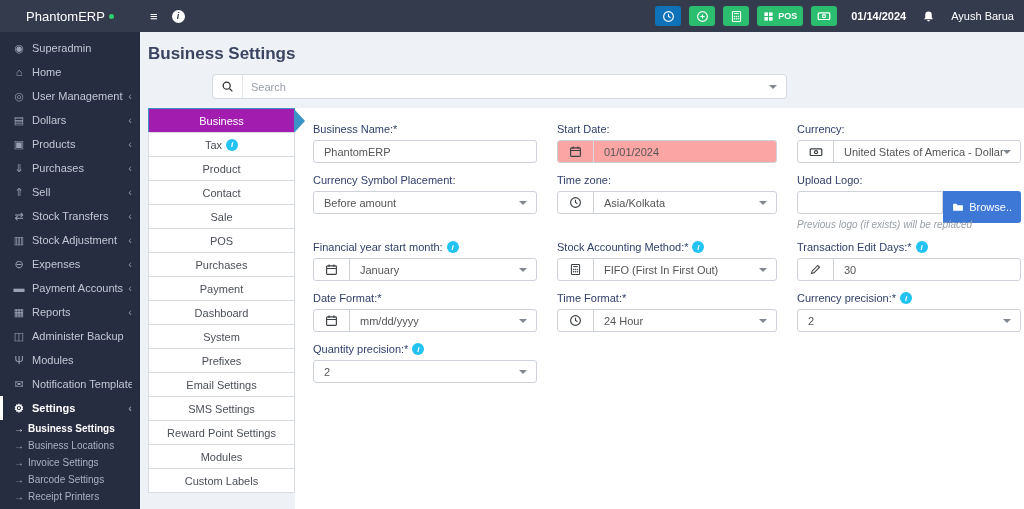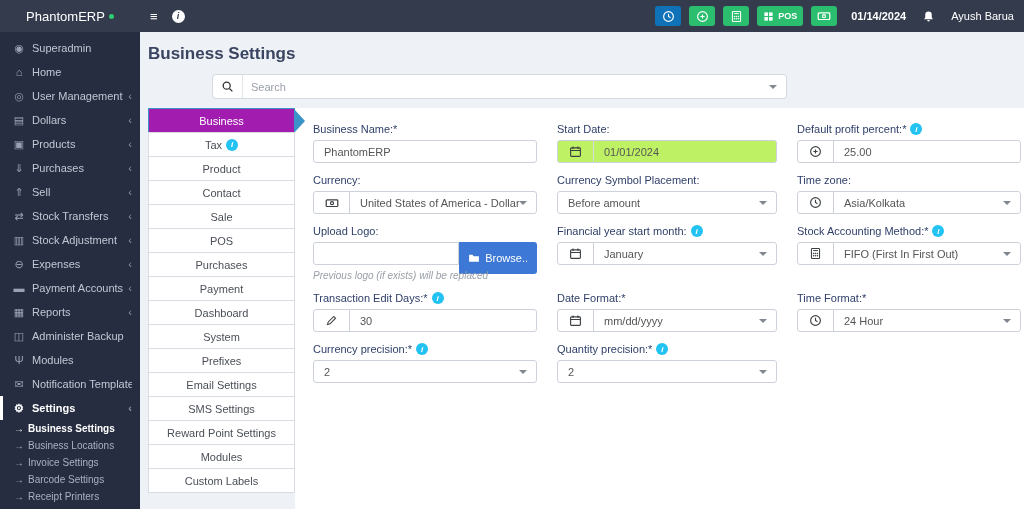--- a/index.html
+++ b/index.html
@@ -64,21 +64,21 @@
   .grid { display:grid; grid-template-columns:224px 220px 224px; column-gap:20px; }
   .cell { margin-bottom:9px; }
   .f-label { font-size:11px; font-weight:normal; color:#31406a; display:flex; align-items:center; height:16px; margin-bottom:3px; }
   .info-i { width:12px; height:12px; border-radius:50%; background:#22c3f2; color:#fff; font-size:8px; font-weight:bold;
             display:inline-flex; align-items:center; justify-content:center; margin-left:4px; font-style:italic; flex:none; }
   .info-i::after { content:"i"; }
 
   .ig { display:flex; align-items:center; height:23px; border:1px solid #cdd2da; border-radius:3px; background:#fff; }
   .ig .addon { width:36px; height:100%; border-right:1px solid #cdd2da; display:flex; align-items:center; justify-content:center; color:#3c4043; flex:none; }
   .ig .val { flex:1; font-size:11px; color:#555; padding-left:10px; white-space:nowrap; overflow:hidden; }
-  .ig.disabled { background:#bef264; }
+  .ig.disabled { background:#fca5a5; }
   .ig.disabled .addon { border-right-color:#d6d9dd; }
 
   .file-group { display:flex; height:23px; }
   .file-field { flex:1; border:1px solid #cdd2da; border-radius:3px 0 0 3px; background:#fff; }
   .browse-btn { background:#3d78d6; color:#fff; border:none; border-radius:0 3px 3px 0; font-size:11px;
                 display:flex; align-items:center; gap:5px; padding:16px 9px; cursor:pointer; }
   .hint { font-size:10px; font-style:italic; color:#9aa0a8; margin-top:5px; }
 
   svg.ic { display:block; }
 </style>
@@ -372,34 +372,20 @@
             </div>
           <div class="ig disabled">
             <span class="addon">
                 <svg class="ic" width="13" height="13">
                   <use href="#i-cal"></use>
                 </svg>
               </span>
             <span class="val">01/01/2024</span>
           </div>
         </div>
-        <div class="cell">
-          <div class="f-label">
-              <span>Default profit percent:*</span>
-              <span class="info-i"></span>
-            </div>
-          <div class="ig">
-            <span class="addon">
-                <svg class="ic" width="13" height="13">
-                  <use href="#i-plusc"></use>
-                </svg>
-              </span>
-            <span class="val">25.00</span>
-          </div>
-        </div>
 
         <div class="cell">
           <div class="f-label">
               <span>Currency:</span>
             </div>
           <div class="ig">
             <span class="addon">
                 <svg class="ic" width="14" height="14">
                   <use href="#i-bill"></use>
                 </svg>

